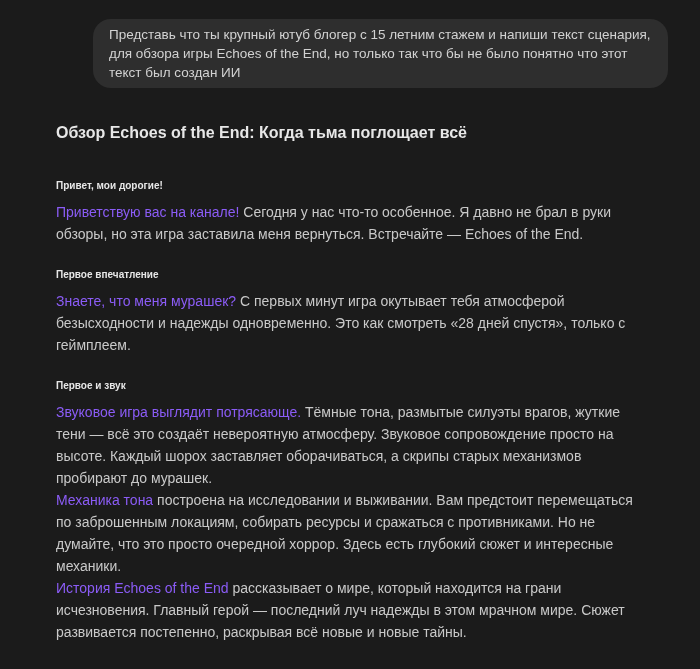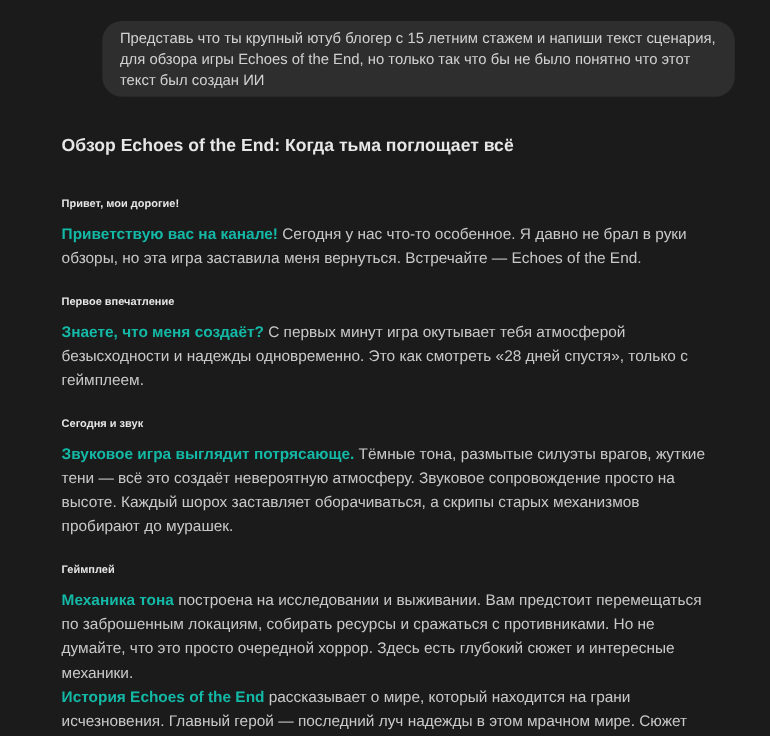--- a/index.html
+++ b/index.html
@@ -52,22 +52,22 @@
     line-height: 22px;
     margin: 19px 0 4px 0;
   }
   .section-paragraph {
     font-size: 14px;
     color: #c9c9c9;
     line-height: 22px;
     margin: 0;
   }
   .section-paragraph strong {
-    color: #14b8a6;
-    font-weight: bold;
+    color: #8b5cf6;
+    font-weight: normal;
   }
 </style>
 </head>
 <body>
 
 <div class="chat">
 
   <div class="bubble-row">
     <div class="bubble">
       <p>Представь что ты крупный ютуб блогер с 15 летним стажем и напиши текст сценария, для обзора игры Echoes of the End, но только так что бы не было понятно что этот текст был создан ИИ</p>
@@ -77,30 +77,29 @@
   <article>
     <h2 class="article-title">Обзор Echoes of the End: Когда тьма поглощает всё</h2>
 
     <section>
       <h3 class="section-heading">Привет, мои дорогие!</h3>
       <p class="section-paragraph"><strong>Приветствую вас на канале!</strong> <span>Сегодня у нас что-то особенное. Я давно не брал в руки обзоры, но эта игра заставила меня вернуться. Встречайте — Echoes of the End.</span></p>
     </section>
 
     <section>
       <h3 class="section-heading">Первое впечатление</h3>
-      <p class="section-paragraph"><strong>Знаете, что меня создаёт?</strong> <span>С первых минут игра окутывает тебя атмосферой безысходности и надежды одновременно. Это как смотреть «28 дней спустя», только с геймплеем.</span></p>
+      <p class="section-paragraph"><strong>Знаете, что меня мурашек?</strong> <span>С первых минут игра окутывает тебя атмосферой безысходности и надежды одновременно. Это как смотреть «28 дней спустя», только с геймплеем.</span></p>
     </section>
 
     <section>
-      <h3 class="section-heading">Сегодня и звук</h3>
+      <h3 class="section-heading">Первое и звук</h3>
       <p class="section-paragraph"><strong>Звуковое игра выглядит потрясающе.</strong> <span>Тёмные тона, размытые силуэты врагов, жуткие тени — всё это создаёт невероятную атмосферу. Звуковое сопровождение просто на высоте. Каждый шорох заставляет оборачиваться, а скрипы старых механизмов пробирают до мурашек.</span></p>
     </section>
 
     <section>
-      <h3 class="section-heading">Геймплей</h3>
       <p class="section-paragraph"><strong>Механика тона</strong> <span>построена на исследовании и выживании. Вам предстоит перемещаться по заброшенным локациям, собирать ресурсы и сражаться с противниками. Но не думайте, что это просто очередной хоррор. Здесь есть глубокий сюжет и интересные механики.</span></p>
     </section>
 
     <section>
       <p class="section-paragraph"><strong>История Echoes of the End</strong> <span>рассказывает о мире, который находится на грани исчезновения. Главный герой — последний луч надежды в этом мрачном мире. Сюжет развивается постепенно, раскрывая всё новые и новые тайны.</span></p>
     </section>
   </article>
 
 </div>
 

